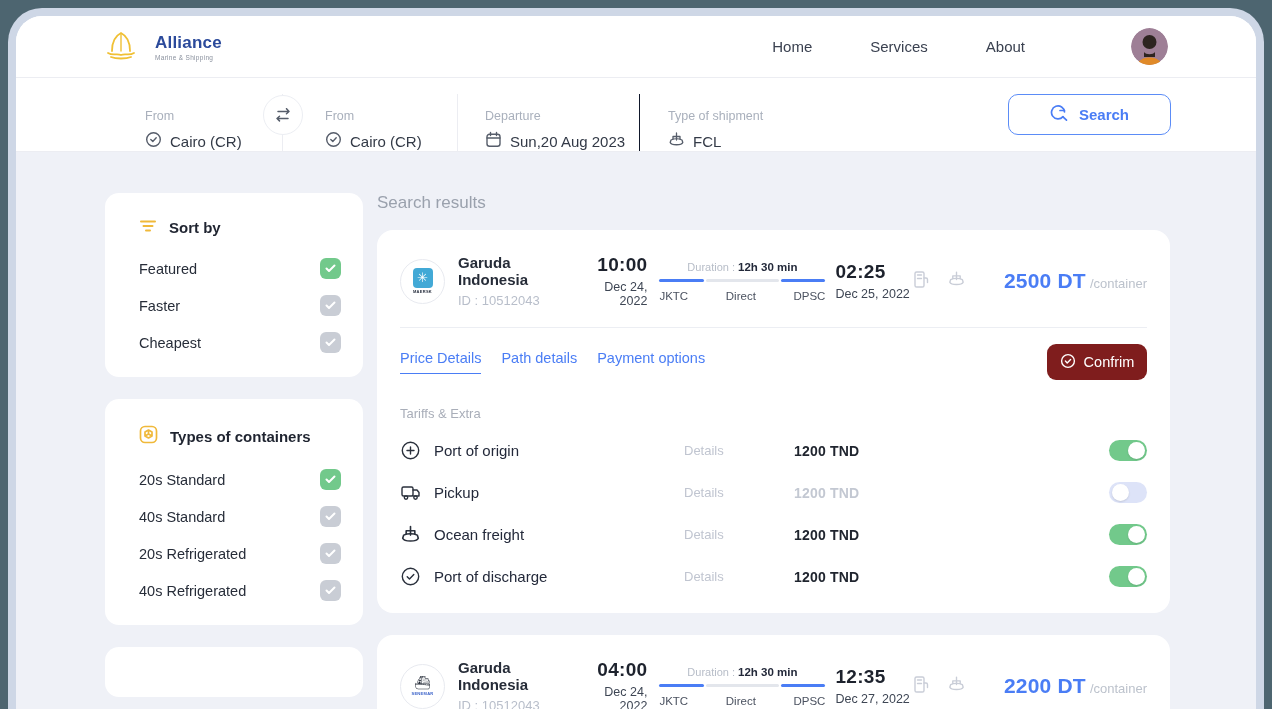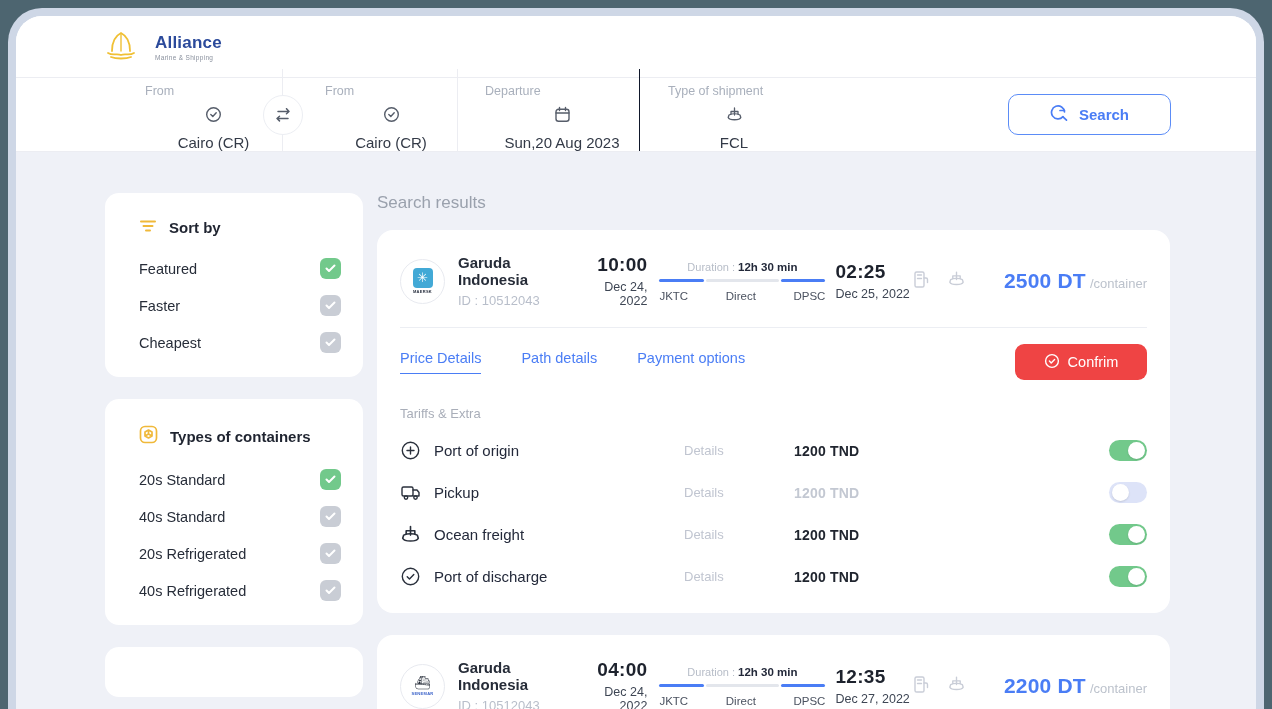--- a/index.html
+++ b/index.html
@@ -29,21 +29,21 @@
   .nav a { font-size:15px; color:#3a4150; text-decoration:none; font-weight:500; cursor:pointer; }
   .avatar { width:37px; height:37px; border-radius:50%; margin-left:48px; overflow:hidden; flex:0 0 37px; }
 
   
   .sbar {
     height:74px; flex:0 0 74px; background:#fff; display:flex; align-items:flex-end;
     padding-left:129px; position:relative; border-bottom:1px solid #ecedf2;
   }
   .sfield { padding-top:15px; }
   .sfield .lbl { font-size:12.5px; color:#a9b0bc; margin-bottom:8px; }
-  .sfield .val { display:flex; align-items:center; gap:8px; font-size:15px; color:#333a47; font-weight:500;flex-direction:column; }
+  .sfield .val { display:flex; align-items:center; gap:8px; font-size:15px; color:#333a47; font-weight:500; }
   .sfield .val svg { flex:0 0 auto; }
   .f1 { width:138px; border-right:1px solid #ecedf2; }
   .f2 { width:175px; padding-left:42px; border-right:1px solid #ecedf2; }
   .f3 { width:182px; padding-left:27px; border-right:1px solid #0f172a; }
   .f4 { width:160px; padding-left:28px; }
   .swap {
     position:absolute; left:247px; top:17px; width:40px; height:40px; border-radius:50%;
     background:#fff; border:1px solid #eceef3; display:flex; align-items:center; justify-content:center;
     cursor:pointer; z-index:2;
   }
@@ -99,26 +99,26 @@
   .seg.b { flex:0 0 27%; background:#4a7df5; }
   .seg.g { flex:1; background:#e3e6ec; margin:0 2px; }
   .tl-bot { display:flex; justify-content:space-between; font-size:11.5px; color:#4b5260; margin-top:7px; }
   .hicons { margin-left:auto; display:flex; gap:17px; color:#c9cdd7; align-items:center; }
   .price-block { margin-left:38px; white-space:nowrap; }
   .price-val { font-size:21px; font-weight:bold; color:#4a7df5; letter-spacing:.2px; }
   .price-unit { font-size:13px; color:#bcc2cc; margin-left:4px; }
 
   .rdivider { height:1px; background:#eceef3; margin:19px 0 0 0; }
   .tabs-row { display:flex; align-items:center; margin-top:16px; }
-  .tabs { display:flex; gap:40px; }
+  .tabs { display:flex; gap:20px; }
   .tab { font-size:14.5px; color:#4a7df5; padding-bottom:7px; cursor:pointer; }
   .tab.active { border-bottom:1.5px solid #4a7df5; }
   .confirm-btn {
-    margin-left:auto; width:132px; height:36px; border-radius:9px; border:none;
-    background:#ef4444; color:#fff; font-size:14.5px; font-weight:500;
+    margin-left:auto; width:100px; height:36px; border-radius:9px; border:none;
+    background:#7f1d1d; color:#fff; font-size:14.5px; font-weight:500;
     display:flex; align-items:center; justify-content:center; gap:8px; cursor:pointer;
     font-family:inherit;
   }
   .tsec-title { font-size:13px; color:#a9aeb9; margin-top:26px; }
   .trow { display:flex; align-items:center; margin-top:17px; height:25px; }
   .trow-icon { width:24px; color:#2a303c; display:flex; align-items:center; }
   .trow-label { font-size:15px; color:#23293a; font-weight:500; margin-left:10px; width:250px; }
   .trow-details { font-size:13px; color:#c0c5d0; width:110px; cursor:pointer; }
   .trow-price { font-size:14px; font-weight:bold; color:#c3c8d2; width:140px; letter-spacing:.2px; }
   .trow.on .trow-price { color:#20252f; }
@@ -146,20 +146,33 @@
           <path d="M17 4 L17 21" stroke-width="1.4"></path>
           <path d="M4 23 C9 26, 13 23, 17 25 C21 23, 25 26, 30 23"></path>
           <path d="M7 27 C12 29, 22 29, 27 27"></path>
         </svg>
       </span>
       <span class="brand-txt">
         <div class="bn">Alliance</div>
         <div class="bt">Marine &amp; Shipping</div>
       </span>
     </div>
+    <nav class="nav">
+      <a>Home</a>
+      <a>Services</a>
+      <a>About</a>
+      <span class="avatar">
+        <svg width="37" height="37" viewBox="0 0 37 37">
+          <circle cx="18.5" cy="18.5" r="18.5" fill="#9e7f96"></circle>
+          <circle cx="18.5" cy="14" r="7" fill="#2d2420"></circle>
+          <path d="M6 37 C8 27, 29 27, 31 37 Z" fill="#e08a28"></path>
+          <path d="M13 24 C15 27, 22 27, 24 24 L24 29 L13 29 Z" fill="#2d2420"></path>
+        </svg>
+      </span>
+    </nav>
   </header>
 
   <div class="sbar">
     <div class="sfield f1">
       <div class="lbl">From</div>
       <div class="val">
         <span>
           <svg width="17" height="17" viewBox="0 0 17 17" fill="none" stroke="#565d6a" stroke-width="1.4" stroke-linecap="round" stroke-linejoin="round">
             <circle cx="8.5" cy="8.5" r="6.8"></circle>
               <path d="M5.8 8.6 L7.8 10.5 L11.2 6.8"></path>

